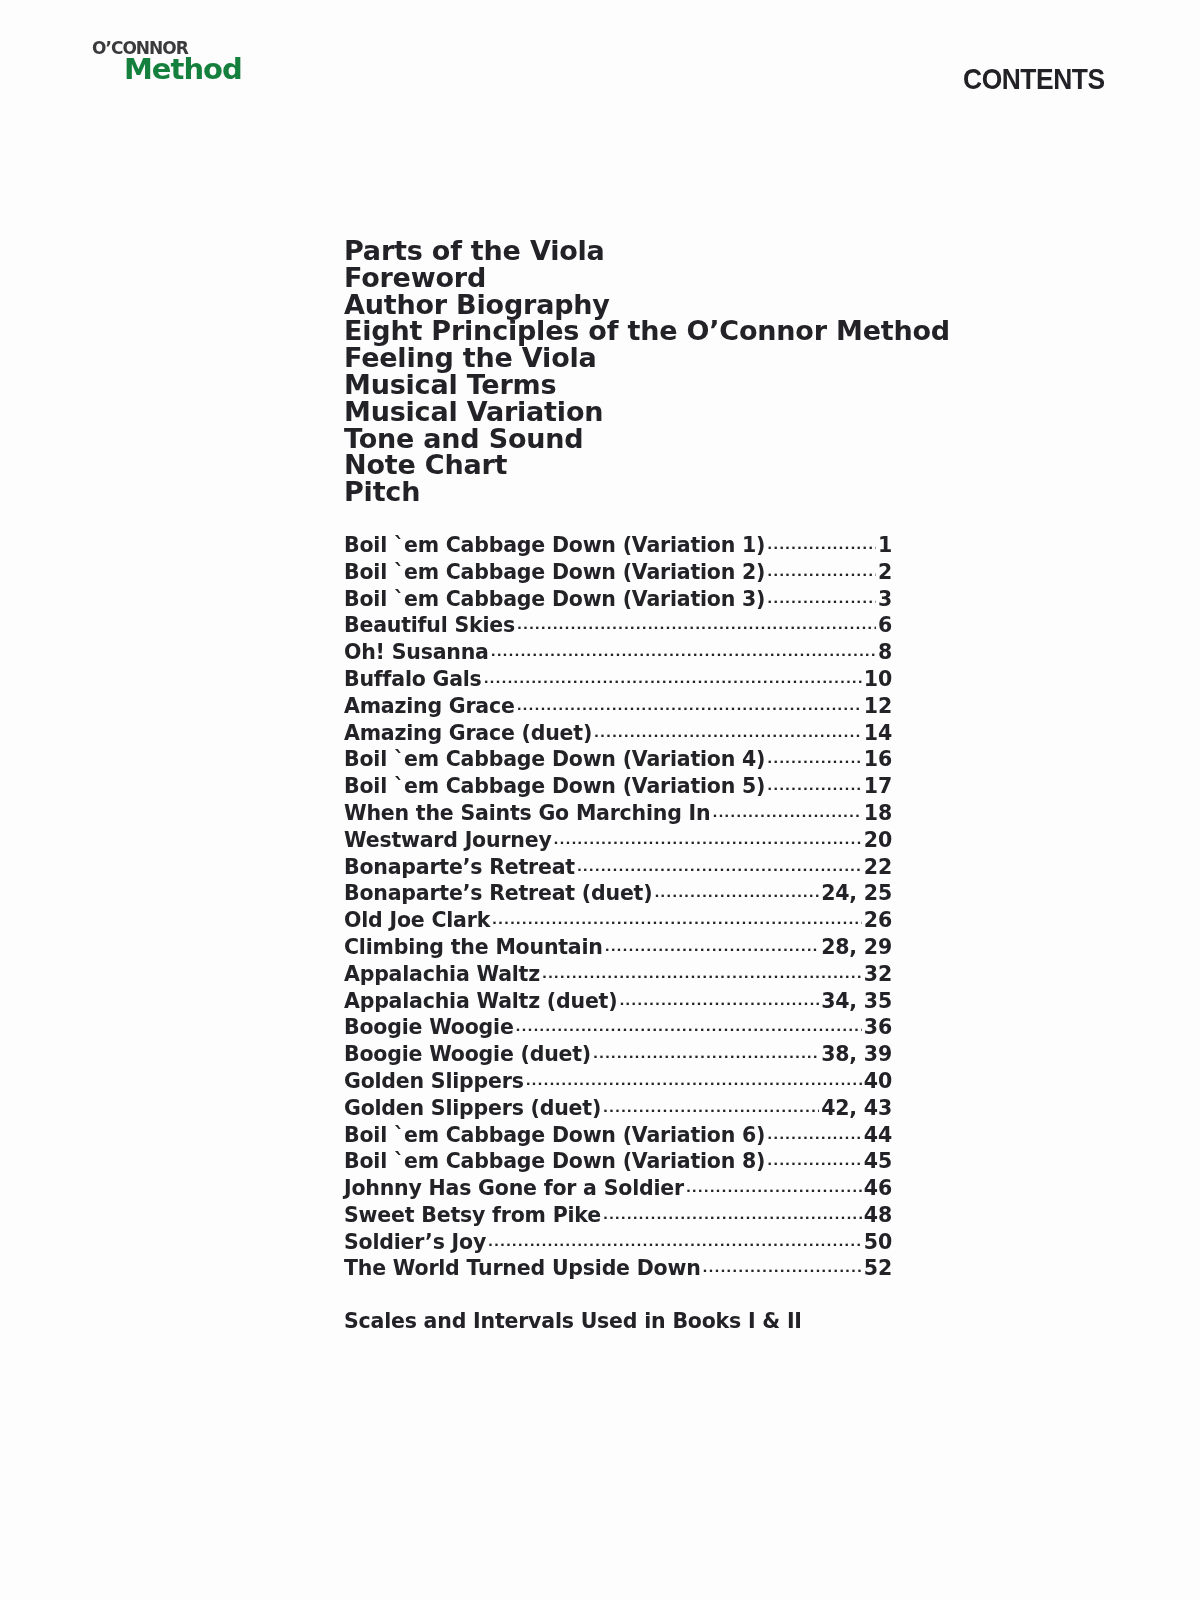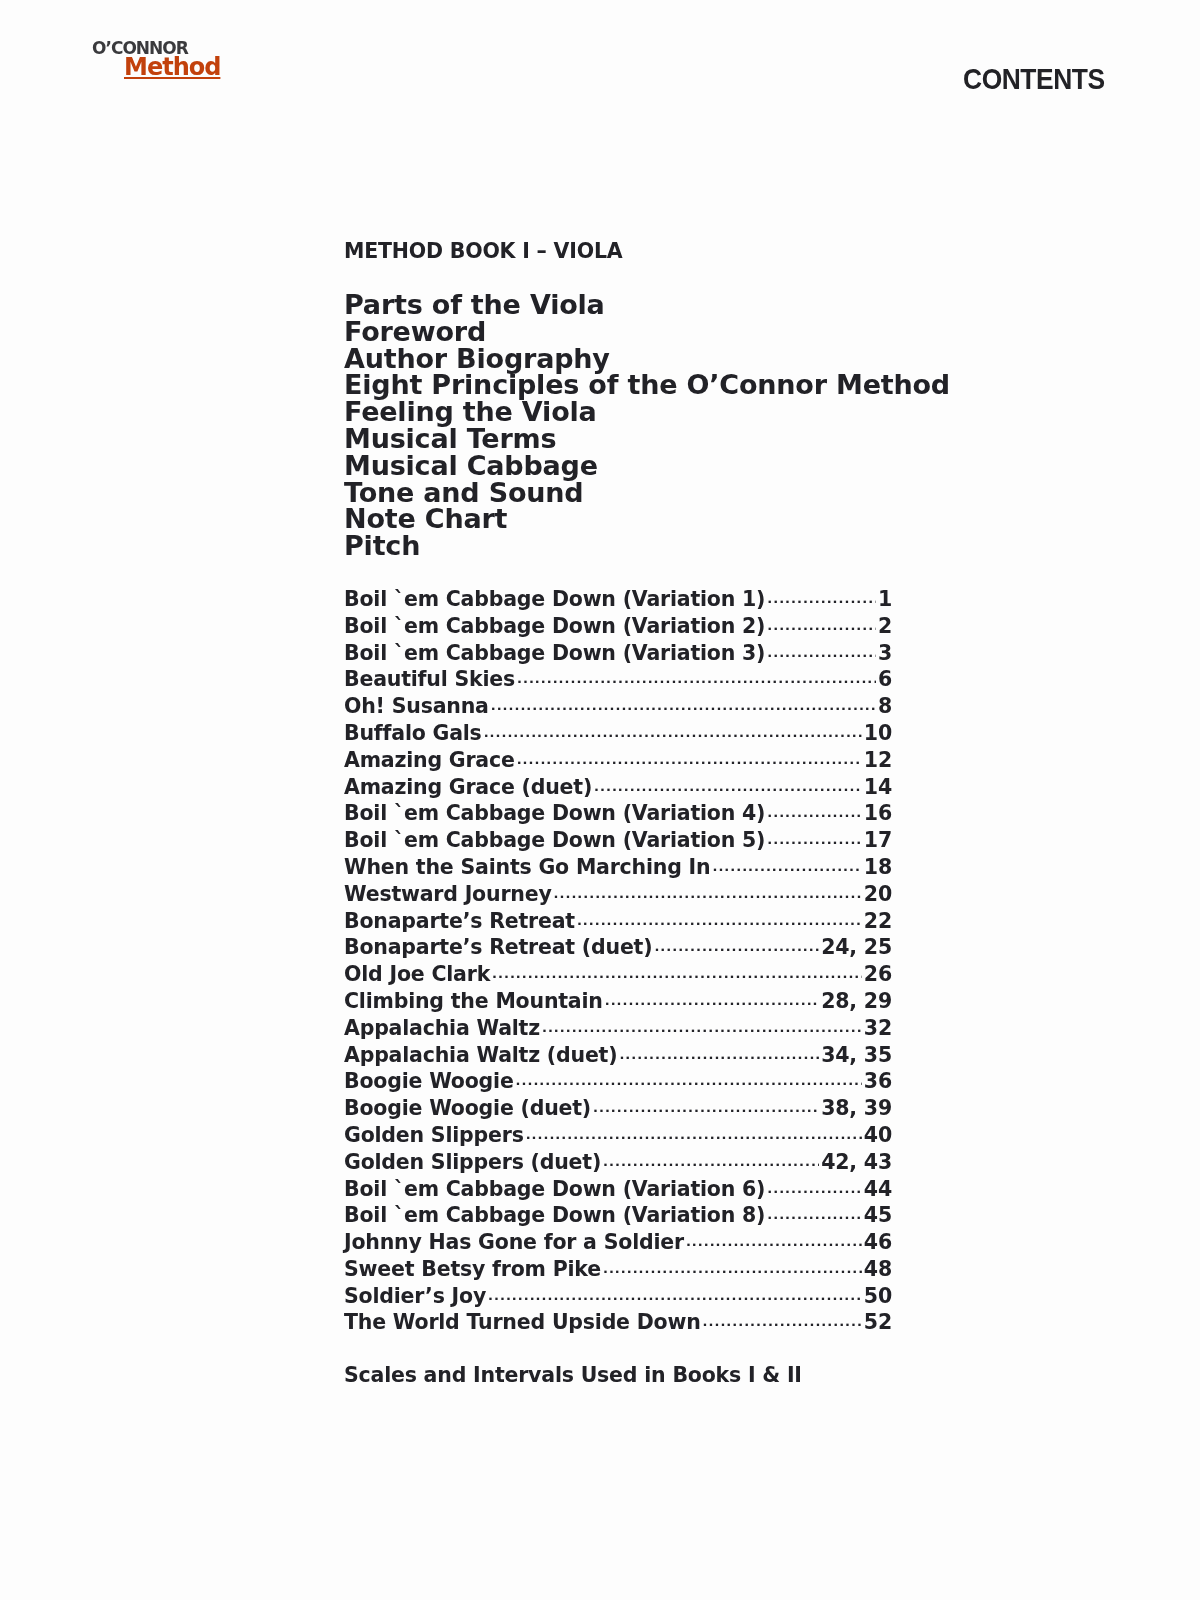--- a/index.html
+++ b/index.html
@@ -7,21 +7,21 @@
       width: 1200px; height: 1600px; background: #fdfdfd;
       position: relative; overflow: hidden;
       font-family: "DejaVu Sans", sans-serif; color: #222227;
     }
     .logo {
       position: absolute; left: 92px; top: 40px; width: 180px;
       font-family: "DejaVu Sans", sans-serif; font-weight: bold;
       line-height: 0.95; color: #3a3a3d;
     }
     .logo .l1 { font-size: 17px; letter-spacing: -1px; display: block; }
-    .logo .l2 { font-size: 24px; letter-spacing: -1px; display: block; padding-left: 32px; color: #c2410c; text-decoration: underline; }
+    .logo .l2 { font-size: 29px; letter-spacing: -1px; display: block; padding-left: 32px; color: #15803d; }
     .contents-title {
       position: absolute; left: 963px; top: 62px;
       font-family: "Liberation Sans", sans-serif; font-weight: bold;
       font-size: 30px; letter-spacing: -0.5px; transform: scaleX(0.88); transform-origin: left;
       color: #222226;
     }
     .main { position: absolute; left: 344px; top: 238px; width: 548px; }
     .book-title {
       font-weight: bold; font-size: 20.5px; letter-spacing: -0.2px;
       height: 26px; line-height: 26px; margin-bottom: 28px;
@@ -54,30 +54,29 @@
 <body>
 
 <div class="logo">
   <span class="l1">O’CONNOR</span>
   <span class="l2">Method</span>
 </div>
 
 <div class="contents-title">CONTENTS</div>
 
 <div class="main">
-  <div class="book-title">METHOD BOOK I – VIOLA</div>
 
   <ul class="front-list">
     <li>Parts of the Viola</li>
     <li>Foreword</li>
     <li>Author Biography</li>
     <li>Eight Principles of the O’Connor Method</li>
     <li>Feeling the Viola</li>
     <li>Musical Terms</li>
-    <li>Musical Cabbage</li>
+    <li>Musical Variation</li>
     <li>Tone and Sound</li>
     <li>Note Chart</li>
     <li>Pitch</li>
   </ul>
 
   <ul class="toc" id="toc">
       <li>
         <span class="t">Boil `em Cabbage Down (Variation 1)</span>
         <span class="dots"></span>
         <span class="p">1</span>

